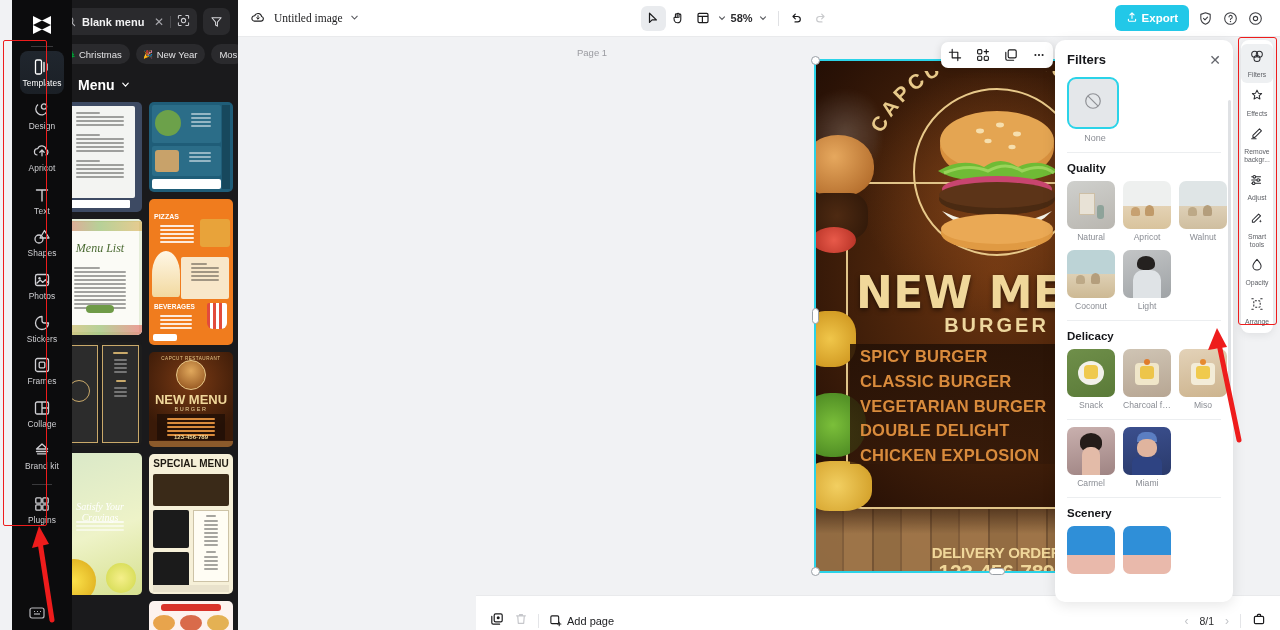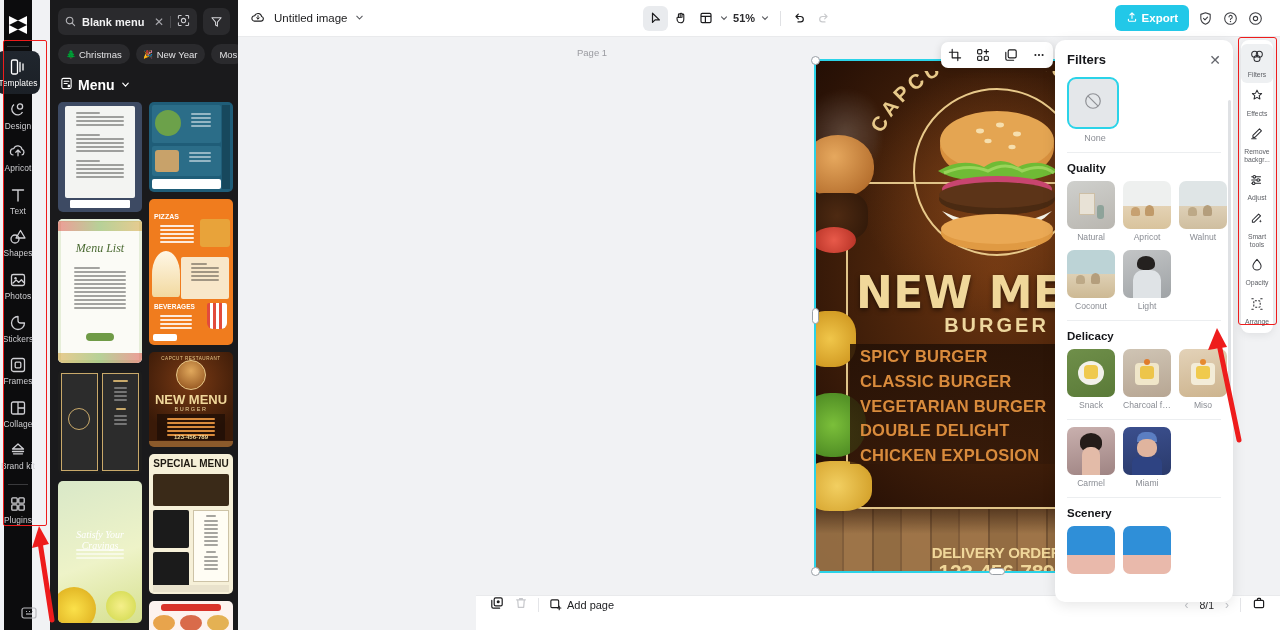--- a/index.html
+++ b/index.html
@@ -6,21 +6,21 @@
   html, body {
     width: 1280px; height: 630px;
     overflow: hidden;
     font-family: "Liberation Sans", sans-serif;
     background: #f1f2f4;
   }
   #app { position: relative; width: 1280px; height: 630px; }
 
   
   .rail {
-    position: absolute; left: 4px; top: 0; width: 28px; height: 630px;
+    position: absolute; left: 12px; top: 0; width: 60px; height: 630px;
     background: #0c0c0d; display: flex; flex-direction: column; align-items: center;
     z-index: 6;
   }
   .rail-logo { margin-top: 10px; width: 34px; height: 30px; display: flex; align-items: center; justify-content: center; }
   .rail-sep { width: 22px; height: 1px; background: #3a3a3c; margin: 6px 0 4px; }
   .rail-items { display: flex; flex-direction: column; align-items: center; width: 100%; }
   .rail-item {
     width: 44px; padding: 7px 0 5px; display: flex; flex-direction: column;
     align-items: center; gap: 3px; border-radius: 8px; cursor: pointer; color: #d6d6d8;
   }
@@ -83,21 +83,21 @@
   .tline.d { background: rgba(0,0,0,.35); }
 
   
   .canvas-area {
     position: absolute; left: 238px; top: 0; right: 0; bottom: 0; background: #f1f2f4;
   }
   .topbar {
     position: absolute; left: 0; top: 0; right: 0; height: 37px; background: #fff;
     display: flex; align-items: center; padding: 0 12px; border-bottom: 1px solid #e9eaec; z-index: 4;
   }
-  .doc-name { font-size: 11.5px; color: #1c1c1e; margin-left: 8px; }
+  .doc-name { font-size: 11.5px; color: #1c1c1e; margin-left: 8px; font-family: Liberation Serif, serif; }
   .tb-ico { display:flex; align-items:center; justify-content:center; cursor:pointer; }
   .tb-btn { width: 25px; height: 25px; border-radius: 6px; display:flex; align-items:center; justify-content:center; cursor:pointer; }
   .tb-btn.sel { background: #e9ebee; }
   .zoomv { font-size: 11px; color: #2b2b2e; font-weight: 600; }
   .tb-pipe { width:1px; height:15px; background:#e0e1e4; margin: 0 5px; }
   .export-btn {
     height: 26px; background: #22c8e8; border-radius: 6px; color: #fff; font-size: 11.5px; font-weight: 700;
     display: flex; align-items: center; gap: 4px; padding: 0 11px; cursor: pointer;
   }
 
@@ -220,21 +220,21 @@
   .tool-item.active { background: #eef0f2; }
   .tool-item .tl { font-size: 6.8px; line-height: 7.6px; color: #5e6066; text-align:center; }
   .tool-redbox {
     position: absolute; left: 1238px; top: 37px; width: 39px; height: 288px;
     border: 1.6px solid #ee1c1c; border-radius: 3px; pointer-events: none; z-index: 9;
   }
 
   
   .bottombar {
     position: absolute; left: 238px; right: 0; bottom: 0; height: 35px; background: #fff;
-    border-top: 1px solid #e9eaec; display:flex; align-items:flex-start; padding: 0 14px; z-index: 6;
+    border-top: 1px solid #e9eaec; display:flex; align-items:flex-end; padding: 0 14px; z-index: 6;
   }
   .bb-left { display:flex; align-items:center; gap: 10px; }
   .bb-right { margin-left:auto; display:flex; align-items:center; gap: 11px; }
   .add-page { display:flex; align-items:center; gap:5px; font-size: 11px; color:#202124; cursor:pointer; }
   .pg-num { font-size: 10.5px; color:#2b2b2e; }
   .arrow-g { color:#c2c4c8; font-size: 12px; cursor:pointer; }
 
   
   .ann { position: absolute; z-index: 10; pointer-events: none; }
 </style>
@@ -415,21 +415,21 @@
               <div class="tline d"></div>
             <div style="height:4px"></div>
             <div class="tline d s"></div>
               <div class="tline d"></div>
               <div class="tline d"></div>
               <div class="tline d"></div>
               <div class="tline d"></div>
           </div>
           <div style="position:absolute;left:12px;right:12px;bottom:4px;height:8px;background:#fff;border-radius:1px;"></div>
         </div>
-        <div class="thumb t-white" style="height:144px">
+        <div class="thumb t-white" style="height:116px">
           <div style="position:absolute;inset:0;border:3px solid #e6eed9;"></div>
           <div style="position:absolute;left:0;right:0;top:22px;text-align:center;font-family:'Liberation Serif',serif;font-style:italic;font-size:12px;color:#4a6a32;">Menu List</div>
           <div style="position:absolute;left:10px;right:10px;top:46px;">
             <div class="tline d s"></div>
             <div class="tline d"></div>
               <div class="tline d"></div>
               <div class="tline d"></div>
               <div class="tline d"></div>
             <div class="tline d"></div>
               <div class="tline d"></div>
@@ -599,21 +599,21 @@
         <svg width="14" height="14" viewBox="0 0 14 14">
             <rect x="2" y="2.4" width="10" height="9.2" rx="1.3" fill="none" stroke="#1c1c1e" stroke-width="1.2"></rect>
             <path d="M2 5.4h10M6.4 5.4v6.2" stroke="#1c1c1e" stroke-width="1.2"></path>
           </svg>
       </div>
       <span style="margin:0 4px 0 1px">
         <svg width="10" height="10" viewBox="0 0 12 12">
             <path d="M3 4.6 L6 7.7 L9 4.6" fill="none" stroke="#5b5c61" stroke-width="1.3" stroke-linecap="round"></path>
           </svg>
       </span>
-      <span class="zoomv">51%</span>
+      <span class="zoomv">58%</span>
       <span style="margin:0 5px 0 5px">
         <svg width="10" height="10" viewBox="0 0 12 12">
             <path d="M3 4.6 L6 7.7 L9 4.6" fill="none" stroke="#5b5c61" stroke-width="1.3" stroke-linecap="round"></path>
           </svg>
       </span>
       <span class="tb-pipe"></span>
       <div class="tb-btn">
         <svg width="14" height="14" viewBox="0 0 14 14">
             <path d="M4.5 5.5H8.6a2.7 2.7 0 010 5.4H6" fill="none" stroke="#1c1c1e" stroke-width="1.2" stroke-linecap="round"></path>
             <path d="M6.3 3.2 4 5.5l2.3 2.3" fill="none" stroke="#1c1c1e" stroke-width="1.2" stroke-linecap="round" stroke-linejoin="round"></path>

